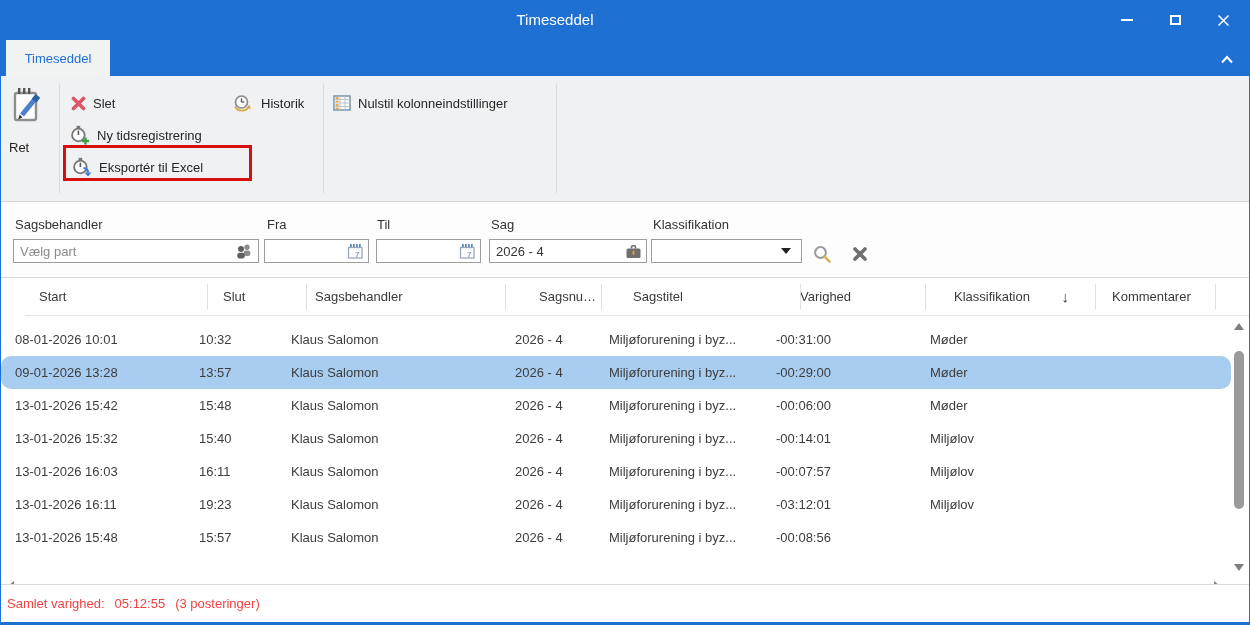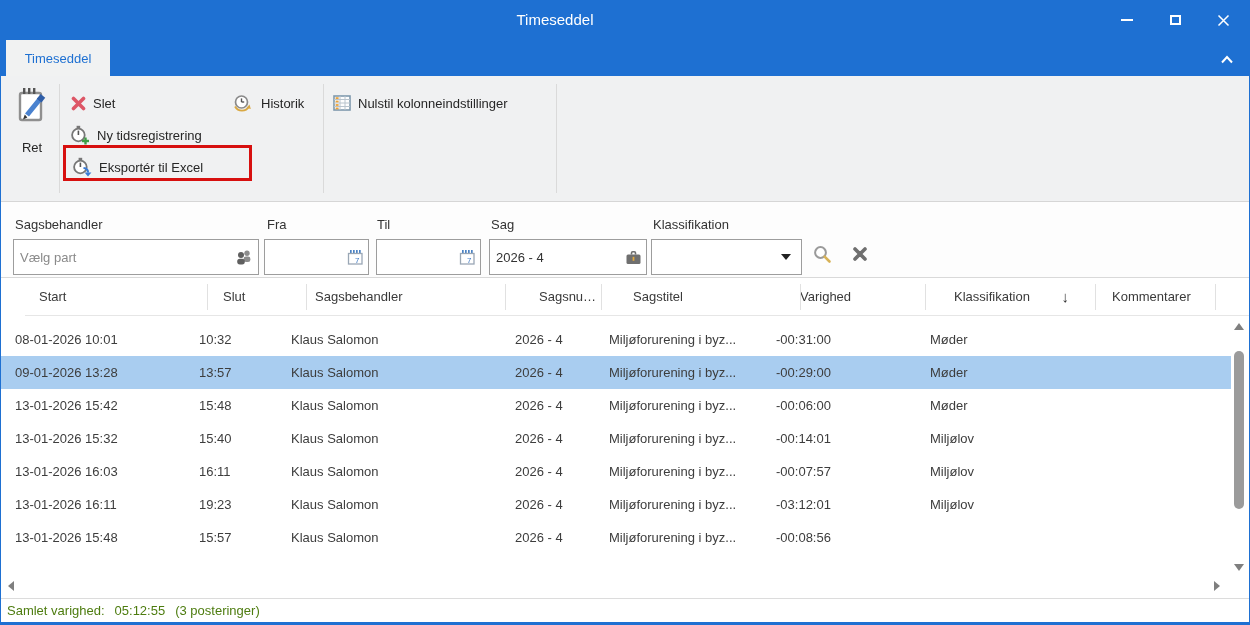--- a/index.html
+++ b/index.html
@@ -22,32 +22,32 @@
   .tab { position:absolute; left:5px; bottom:0; width:104px; height:36px; background:#f1f2f2;
          color:#1E70D2; font-size:13px; display:flex; align-items:center; justify-content:center; }
   .collapse { position:absolute; right:12px; bottom:8px; width:20px; height:18px;
               display:flex; align-items:center; justify-content:center; }
 
   
   .ribbon { position:absolute; left:0; top:75px; right:0; height:126px; background:#f0f1f2;
             border-bottom:1px solid #d6d6d6; font-size:13px; color:#262626; }
   .rsep { position:absolute; top:8px; bottom:8px; width:1px; background:#dadada; }
   .big-btn { position:absolute; left:8px; top:10px; width:46px; height:106px;
-             display:flex; flex-direction:column; align-items:center; cursor:default; }
+             display:flex; flex-direction:column; cursor:default; }
   .big-btn .lbl { margin-top:12px; }
   .small-btn { position:absolute; height:28px; display:flex; align-items:center; gap:7px;
                white-space:nowrap; cursor:default; }
   .annotation { position:absolute; left:62px; top:69px; width:189px; height:36px;
                 border:3px solid #D7100F; pointer-events:none; z-index:5; }
 
   
   .filterbar { position:absolute; left:0; top:201px; right:0; height:76px; background:#fdfdfd;
                border-bottom:1px solid #d9d9d9; }
   .flabel { position:absolute; top:15px; font-size:13px; color:#333; }
-  .fbox { position:absolute; top:37px; height:36px; border:1px solid #9d9d9d; background:#fff;
+  .fbox { position:absolute; top:37px; height:24px; border:1px solid #9d9d9d; background:#fff;
           display:flex; align-items:center; padding-right:4px; }
   .fbox input { border:none; outline:none; flex:1; min-width:0; padding:0 6px;
                 font:13px "Liberation Sans", sans-serif; color:#333; background:transparent; }
   .fbox input::placeholder { color:#8a8a8a; opacity:1; }
   .combo { justify-content:flex-end; }
   .caret-down { width:0; height:0; border-left:5px solid transparent; border-right:5px solid transparent;
                 border-top:6px solid #222; margin-right:6px; }
   .ficon-btn { position:absolute; top:40px; width:24px; height:24px; display:flex;
                align-items:center; justify-content:center; }
 
@@ -55,21 +55,21 @@
   .gridcols { display:grid; padding-left:8px;
               grid-template-columns:174px 99px 199px 96px 199px 125px 170px 120px 1fr; }
   .thead { position:absolute; left:0; top:277px; width:1230px; height:38px; background:#fff;
            border-bottom:1px solid #e6e6e6; align-items:center; font-size:13px; color:#3a3a3a;margin-left:24px; }
   .th { position:relative; height:38px; line-height:38px; white-space:nowrap; overflow:hidden;
         text-overflow:ellipsis; }
   .th::before { content:''; position:absolute; left:0; top:6px; bottom:6px; width:1px; background:#e1e1e1; }
   .th.c1::before { display:none; }
   .tbody { position:absolute; left:0; top:322px; width:1230px; }
   .row { height:33px; align-items:center; font-size:13px; color:#3d3d3d; background:#fff; }
-  .row.selected { background:#A9CDF0; }
+  .row.selected { background:#A9CDF0;border-radius:10px; }
   .cell { white-space:nowrap; overflow:hidden; text-overflow:ellipsis; }
   .c1{padding-left:6px} .c2{padding-left:16px} .c3{padding-left:9px} .c4{padding-left:34px}
   .c5{padding-left:32px} .c6{} .c7{padding-left:29px} .c8{padding-left:17px}
   .sort-ind { position:absolute; right:26px; top:0; font-size:15px; color:#333; }
 
   
   .vscroll { position:absolute; right:3px; top:318px; width:14px; height:256px; }
   .vthumb { position:absolute; left:2px; top:32px; width:10px; height:158px;
             background:#9b9b9b; border-radius:5px; }
   .tri-up { width:0; height:0; border-left:5px solid transparent; border-right:5px solid transparent;
@@ -77,23 +77,23 @@
   .tri-down { width:0; height:0; border-left:5px solid transparent; border-right:5px solid transparent;
               border-top:7px solid #7f7f7f; position:absolute; left:2px; bottom:4px; }
   .tri-left { position:absolute; left:7px; top:580px; width:0; height:0;
               border-top:5px solid transparent; border-bottom:5px solid transparent;
               border-right:6px solid #7f7f7f; }
   .tri-right { position:absolute; left:1213px; top:580px; width:0; height:0;
                border-top:5px solid transparent; border-bottom:5px solid transparent;
                border-left:6px solid #7f7f7f; }
 
   
-  .statusbar { position:absolute; left:0; right:0; bottom:0; height:24px; background:#fff;
+  .statusbar { position:absolute; left:0; right:0; bottom:0; height:38px; background:#fff;
                border-top:1px solid #dcdcdc; display:flex; align-items:center; gap:10px;
-               padding-left:6px; font-size:13px; color:#4d7c0f; }
+               padding-left:6px; font-size:13px; color:#ef4444; }
 </style>
 </head>
 <body>
 
 <div class="window">
 
   <div class="titlebar">
     <div class="title">Timeseddel</div>
     <div class="winbtns">
       <div class="winbtn">

